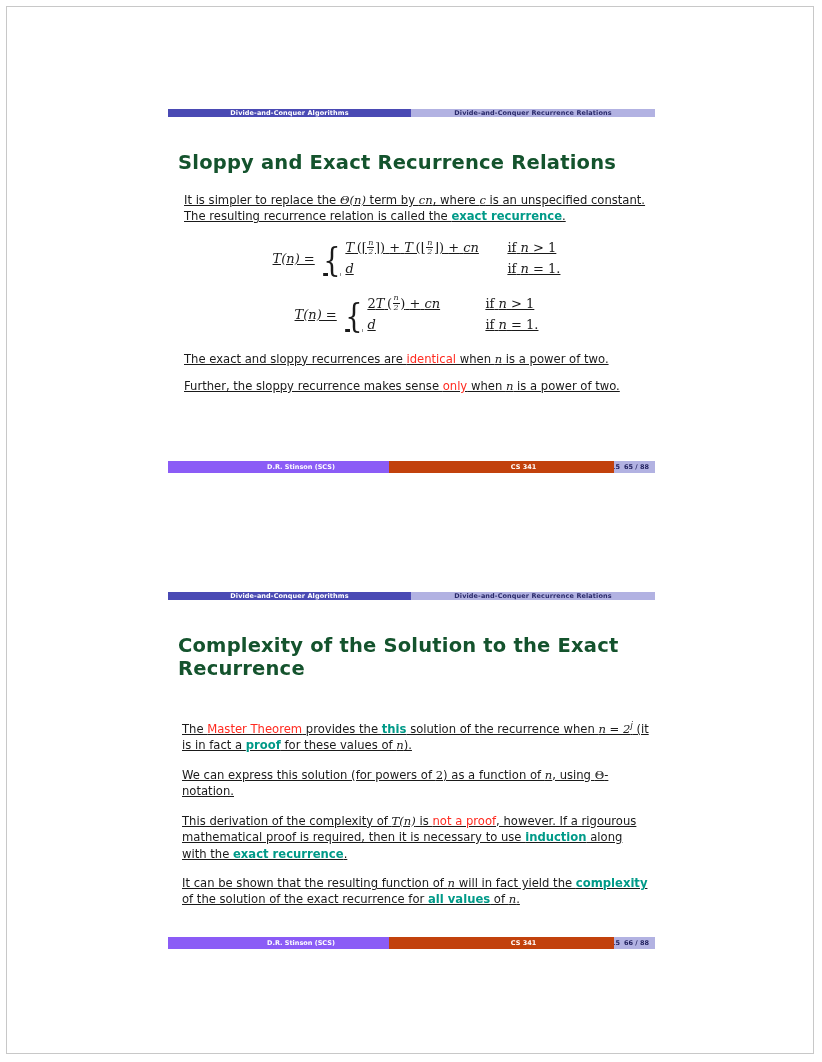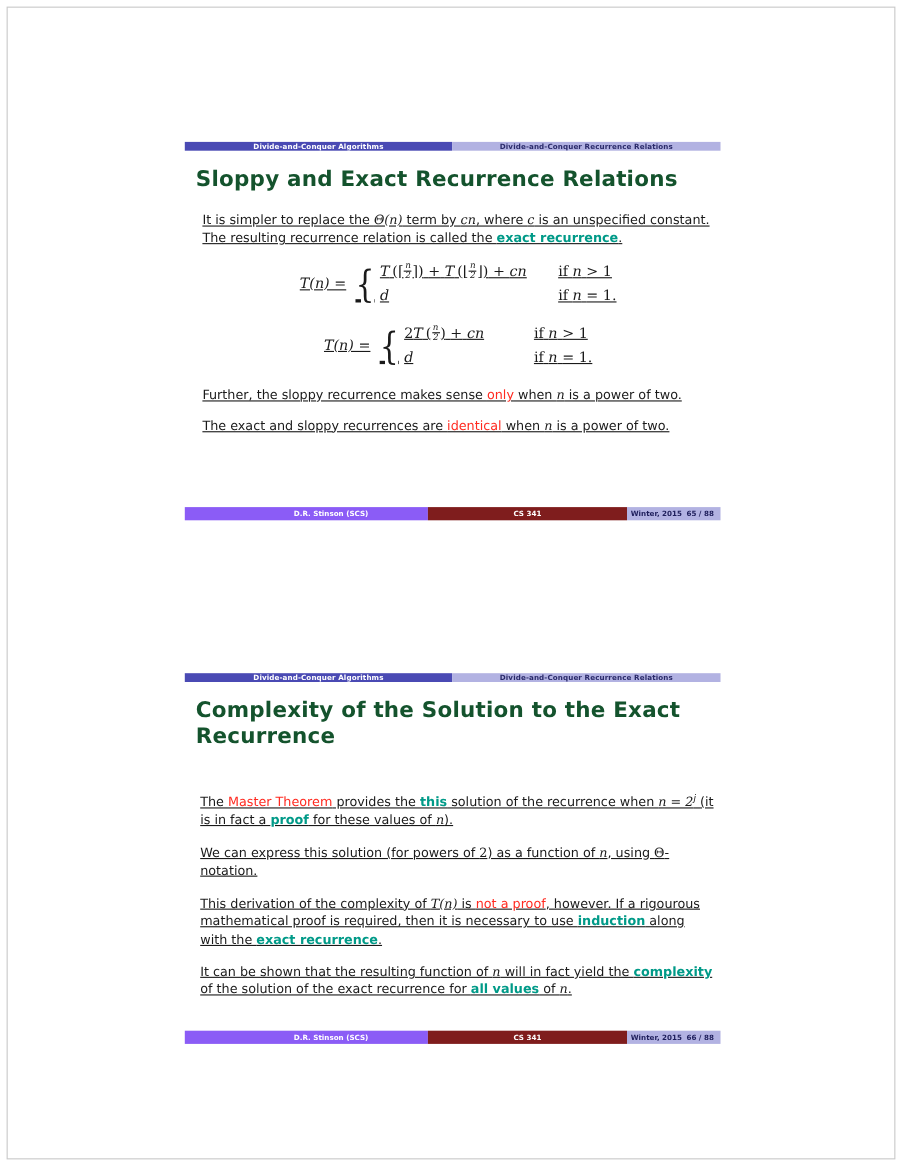--- a/index.html
+++ b/index.html
@@ -31,21 +31,21 @@
     width: 487px;
   }
   #slide-1 { top: 109px; }
   #slide-2 { top: 592px; }
 
   
   .navbar {
     display: flex;
     width: 100%;
     height: 28px;
-    align-items: flex-end;
+    align-items: flex-start;
   }
   .nav-seg {
     display: flex;
     align-items: center;
     justify-content: center;
     font-size: 6.5px;
     font-weight: bold;
     letter-spacing: 0.1px;
     color: #ffffff;
     white-space: nowrap;
@@ -142,21 +142,21 @@
     display: flex;
     align-items: center;
     justify-content: center;
     font-size: 6.5px;
     font-weight: bold;
     color: #ffffff;
     white-space: nowrap;
     overflow: hidden;
   }
   .foot-author { background: #8b5cf6; flex: 0 0 176px; padding-left: 45px; }
-  .foot-course { background: #7f1d1d; flex: 0 0 181px; }
+  .foot-course { background: #c2410c; flex: 0 0 181px; padding-left: 44px; }
   .foot-right  { background: #b2b2e2; flex: 1 1 auto; color: #1f1f5c;
                  justify-content: flex-end; padding-right: 6px; gap: 4px; }
   #footer-1 { position: absolute; top: 352px; left: 0; width: 100%; }
   #footer-2 { position: absolute; top: 345px; left: 0; width: 100%; }
 </style>
 </head>
 <body>
 
 <div class="page-border"></div>
 
@@ -214,23 +214,23 @@
             <span class="eq-cond"><span class="mathup">if</span> <span>n</span> <span class="mathup">&gt; 1</span></span>
           </div>
           <div class="eq-row">
             <span class="eq-case w2">d</span>
             <span class="eq-cond"><span class="mathup">if</span> <span>n</span> <span class="mathup">= 1.</span></span>
           </div>
         </div>
       </div>
     </div>
 
+    <p class="para"><span>The exact and sloppy recurrences are </span><span class="kw-red">identical</span><span> when </span><span class="math">n</span><span> is a power of two.</span></p>
+
     <p class="para"><span>Further, the sloppy recurrence makes sense </span><span class="kw-red">only</span><span> when </span><span class="math">n</span><span> is a power of two.</span></p>
-
-    <p class="para"><span>The exact and sloppy recurrences are </span><span class="kw-red">identical</span><span> when </span><span class="math">n</span><span> is a power of two.</span></p>
   </div>
 
   <div class="footer" id="footer-1">
     <div class="foot-seg foot-author">
       <span>D.R. Stinson  (SCS)</span>
     </div>
     <div class="foot-seg foot-course">
       <span>CS 341</span>
     </div>
     <div class="foot-seg foot-right">

